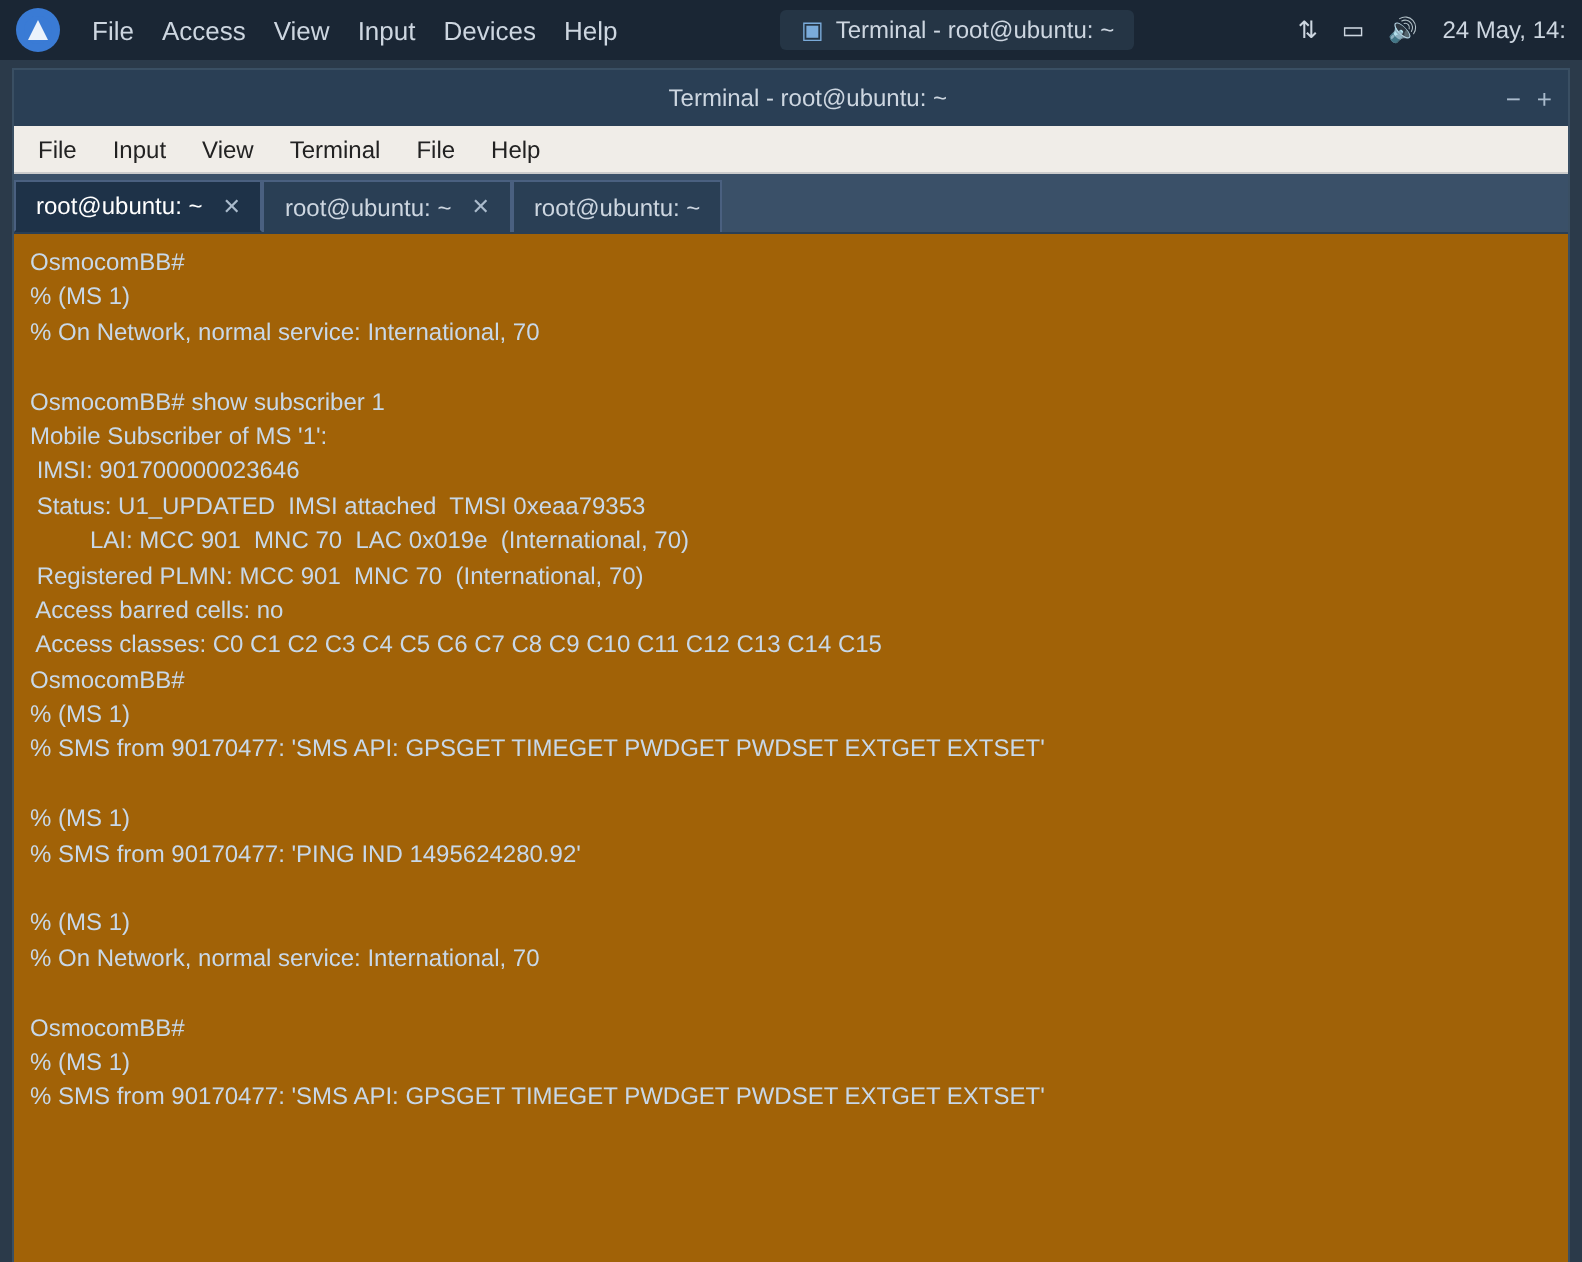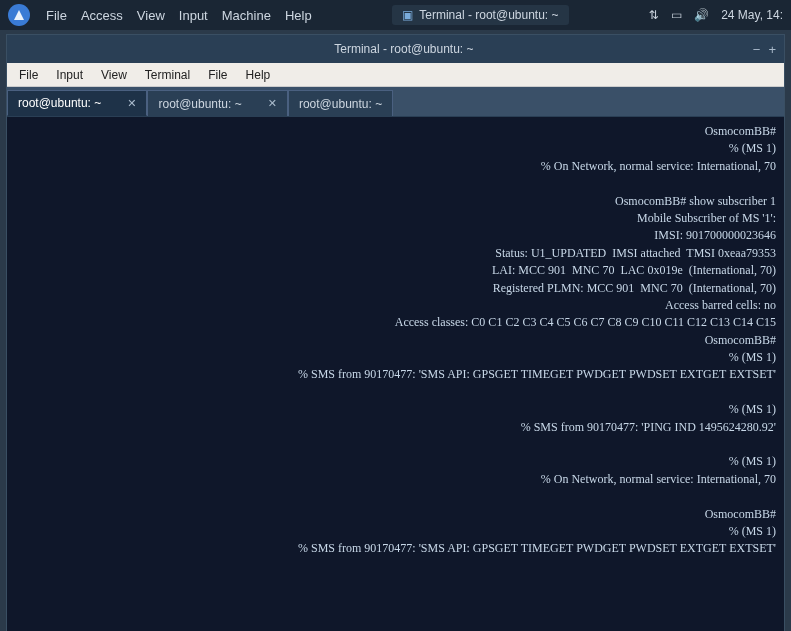--- a/index.html
+++ b/index.html
@@ -127,46 +127,45 @@
       align-items: center;
       padding: 0 10px;
       font-family: Arial, sans-serif;
       font-size: 12px;
       color: #cdd6e0;
       background: #2a3f55;
       border-top: 1px solid #4a6080;
       border-right: 1px solid #4a6080;
       border-left: 1px solid #4a6080;
       cursor: pointer;
-      gap: 24px;
+      gap: 8px;
     }
     .tab.active {
       background: #1e3248;
       color: #ffffff;
       border-bottom: 1px solid #1e3248;
     }
     .tab-close {
       font-size: 11px;
       color: #aabbcc;
       cursor: pointer;
       margin-left: 2px;
     }
 
     
     .terminal {
-      background: #0f172a;
+      background: #a16207;
       color: #c8d8e8;
-      font-family: Liberation Serif, serif;
+      font-family: Liberation Sans, sans-serif;
       font-size: 12px;
       line-height: 1.45;
       padding: 6px 8px;
       height: calc(631px - 30px - 4px - 28px - 24px - 30px);
       overflow: hidden;
       white-space: pre;
-      text-align: right;
     }
     @keyframes blink {
       50% { opacity: 0; }
     }
   </style>
 </head>
 <body>
 
 <div class="os-bar">
   <div class="os-bar-left">
@@ -174,21 +173,21 @@
       <svg width="16" height="16" viewBox="0 0 16 16">
         <circle cx="8" cy="8" r="7" fill="#3a7bd5"></circle>
         <polygon points="8,3 13,13 3,13" fill="white" opacity="0.9"></polygon>
       </svg>
     </div>
     <div class="os-bar-menu">
       <span>File</span>
       <span>Access</span>
       <span>View</span>
       <span>Input</span>
-      <span>Machine</span>
+      <span>Devices</span>
       <span>Help</span>
     </div>
   </div>
   <div class="os-bar-center">
     <span style="color:#7aabda;">▣</span>
     <span>Terminal - root@ubuntu: ~</span>
   </div>
   <div class="os-bar-right">
     <span>⇅</span>
     <span>▭</span>

